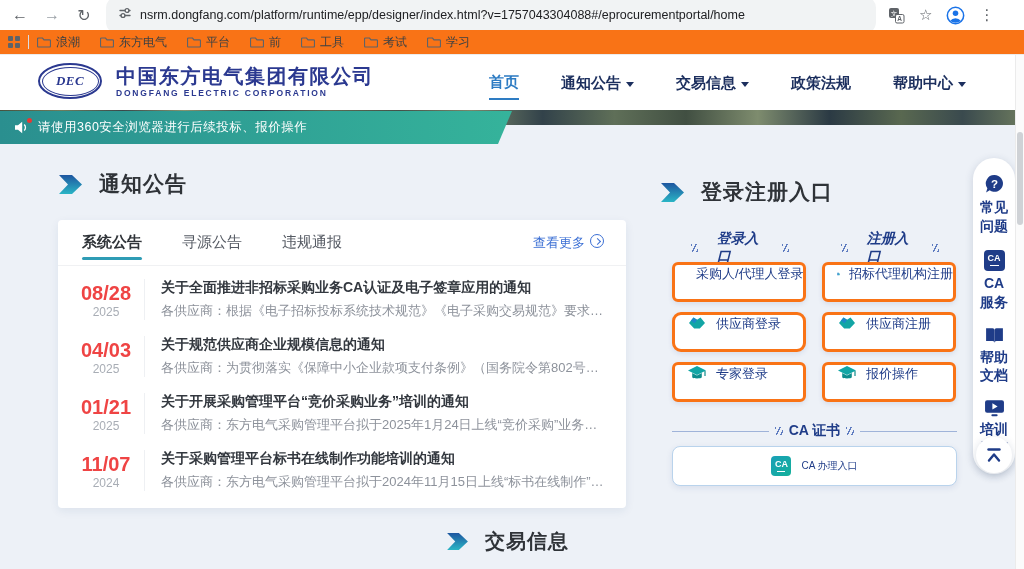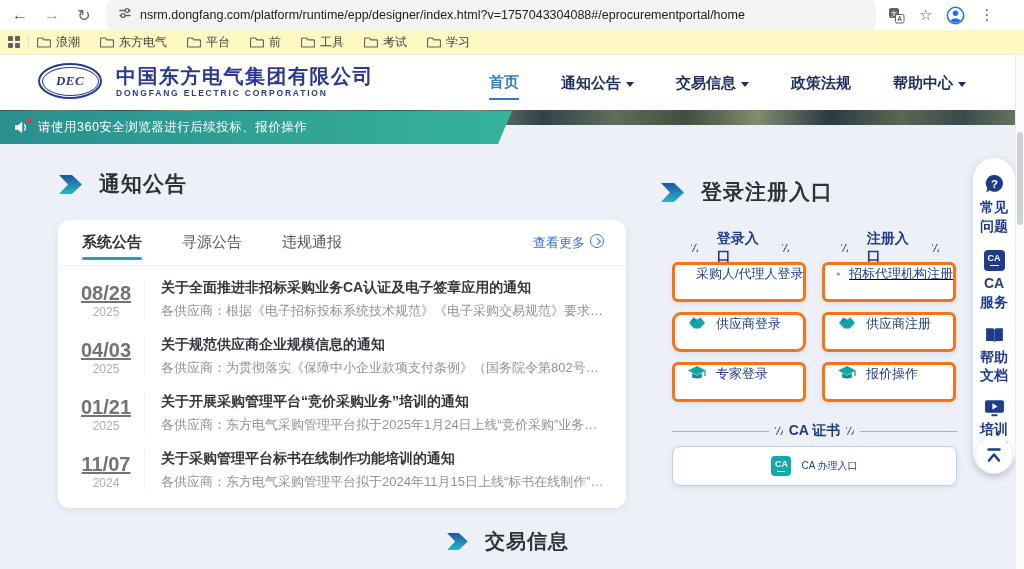--- a/index.html
+++ b/index.html
@@ -9,21 +9,21 @@
 
   
   .browser-bar { position:absolute; top:0; left:0; width:1024px; height:30px; background:#ffffff; display:flex; align-items:center; }
   .nav-btn { width:24px; height:24px; display:flex; align-items:center; justify-content:center; color:#5f6368; font-size:16px; margin-left:8px; cursor:pointer; }
   .nav-btn.fwd { color:#9aa0a6; }
   .url-pill { height:38px; background:#f1f3f4; border-radius:12px; margin-left:10px; width:770px; display:flex; align-items:center; padding:16px 12px; }
   .url-text { font-size:12.5px; color:#202124; margin-left:8px; white-space:nowrap; overflow:hidden; }
   .right-icons { display:flex; align-items:center; margin-left:12px; gap:14px; }
   .chrome-ic { color:#5f6368; font-size:15px; cursor:pointer; display:flex; align-items:center; }
 
-  .bookmarks-bar { position:absolute; top:30px; left:0; width:1024px; height:25px; background:#fef9c3; display:flex; align-items:center; border-bottom:1px solid #ececec; }
+  .bookmarks-bar { position:absolute; top:30px; left:0; width:1024px; height:25px; background:#f97316; display:flex; align-items:center; border-bottom:1px solid #ececec; }
   .apps-ic { margin-left:8px; display:inline-grid; grid-template-columns:5px 5px; grid-gap:2px; cursor:pointer; }
   .apps-ic i { width:5px; height:5px; background:#5f6368; border-radius:1px; }
   .bm-sep { width:1px; height:14px; background:#dadce0; margin:0 8px; }
   .bm-item { display:flex; align-items:center; gap:5px; font-size:12px; color:#3c4043; margin-right:20px; cursor:pointer; white-space:nowrap; }
 
   
   .site-header { position:absolute; top:55px; left:0; width:1024px; height:55px; background:#fff; }
   .logo-wrap { position:absolute; left:38px; top:8px; display:flex; align-items:center; }
   .logo-oval { position:relative; width:64px; height:36px; border:2.5px solid #2b3990; border-radius:50%; display:flex; align-items:center; justify-content:center; }
   .logo-oval::before { content:""; position:absolute; inset:1.5px; border:1px solid #2b3990; border-radius:50%; }
@@ -46,39 +46,39 @@
     display:flex; align-items:center; padding-left:14px; }
   .speaker-wrap { position:relative; display:flex; align-items:center; }
   .red-dot { position:absolute; top:-3px; right:-4px; width:5px; height:5px; border-radius:50%; background:#e53935; }
   .banner-text { color:#fff; font-size:12.5px; margin-left:10px; letter-spacing:0.5px; }
 
   
   .sec-title { position:absolute; display:flex; align-items:center; gap:16px; }
   .sec-title .t { font-size:21px; font-weight:bold; color:#2f3338; letter-spacing:1px; }
 
   
-  .card { position:absolute; left:58px; top:110px; width:568px; height:288px; background:#fff; border-radius:12px; box-shadow:0 3px 10px rgba(30,60,120,0.08); }
+  .card { position:absolute; left:58px; top:110px; width:568px; height:288px; background:#fff; border-radius:4px; box-shadow:0 3px 10px rgba(30,60,120,0.08); }
   .tabbar { height:46px; display:flex; align-items:center; padding:0 22px; border-bottom:1px solid #f0f1f3; }
   .tab { font-size:15px; color:#555a63; margin-right:36px; cursor:pointer; position:relative; padding:12px 2px; }
   .tab.active { color:#2f3338; font-weight:bold; }
   .tab.active::after { content:""; position:absolute; left:2px; right:2px; bottom:4px; height:3px; border-radius:2px; background:#2f9cb5; }
   .view-more { margin-left:auto; font-size:13px; color:#3b6fd4; cursor:pointer; display:flex; align-items:flex-start; gap:5px; }
   .vm-circle { width:14px; height:14px; border:1px solid #3b6fd4; border-radius:50%; position:relative; }
   .vm-circle::after { content:""; position:absolute; left:4px; top:4px; width:4px; height:4px; border-top:1.5px solid #3b6fd4; border-right:1.5px solid #3b6fd4; transform:rotate(45deg); }
   .n-list { padding:5px 0; }
   .n-row { display:flex; align-items:center; height:57px; padding:0 20px 0 10px; cursor:pointer; }
   .n-date { width:76px; text-align:center; flex-shrink:0; }
-  .n-md { font-size:20px; font-weight:bold; color:#737373; line-height:1.2;text-decoration:underline; }
+  .n-md { font-size:20px; font-weight:bold; color:#ef4444; line-height:1.2; }
   .n-yr { font-size:12px; color:#a8adb5; }
   .n-body { border-left:1px solid #eef0f3; padding-left:16px; min-width:0; }
   .n-title { font-size:14px; font-weight:bold; color:#33383f; white-space:nowrap; overflow:hidden; text-overflow:ellipsis; margin-bottom:5px; }
   .n-desc { font-size:13px; color:#8d929b; white-space:nowrap; overflow:hidden; text-overflow:ellipsis; }
 
   
-  .grp-head { position:absolute; width:136px; display:flex; align-items:center; gap:19px; color:#1f3c88; font-size:14px; font-weight:bold; }
+  .grp-head { position:absolute; width:136px; display:flex; align-items:center; gap:19px; color:#1f3c88; font-size:14px; font-weight:bold;font-style:italic; }
   .grp-line { flex:1; height:1px; background:#9fb3d9; }
   .sl { width:8px; height:8px; background:repeating-linear-gradient(115deg,#5f7cc0 0 1.4px,transparent 1.4px 4px); }
   .lbtn { position:absolute; width:134px; height:40px; background:#fff; border:3px solid #f97316; border-radius:6px; box-shadow:0 2px 5px rgba(31,60,136,0.10); display:flex; padding-left:12px; gap:9px; cursor:pointer; }
   .lbtn .lab { font-size:13px; color:#1f3c88; white-space:nowrap; }
   .ca-divider { position:absolute; left:672px; top:312px; width:285px; display:flex; align-items:center; gap:6px; color:#1f3c88; font-size:14px; font-weight:bold; }
   .ca-line { flex:1; height:1px; background:#9fb3d9; }
   .ca-btn { position:absolute; left:672px; top:336px; width:285px; height:40px; background:#fff; border:1px solid #b9d3ec; border-radius:8px; box-shadow:0 2px 6px rgba(31,60,136,0.10); display:flex; align-items:center; justify-content:center; gap:10px; cursor:pointer; }
   .ca-btn .lab { font-size:10px; color:#1f3c88; }
   .ca-badge { width:20px; height:20px; border-radius:4px; background:linear-gradient(135deg,#19a0b8,#14b09a); color:#fff; font-size:9px; font-weight:bold; display:flex; flex-direction:column; align-items:center; justify-content:center; line-height:1; }
   .ca-badge i { display:block; width:8px; height:1.5px; background:#fff; margin-top:1.5px; }
@@ -333,21 +333,21 @@
           <rect x="3.4" y="3.6" width="2.4" height="2.4" fill="#fff"></rect>
           <rect x="7.4" y="3.6" width="2.4" height="2.4" fill="#fff"></rect>
           <rect x="3.4" y="7.4" width="2.4" height="2.4" fill="#fff"></rect>
           <rect x="7.4" y="7.4" width="2.4" height="2.4" fill="#fff"></rect>
           <rect x="3.4" y="11.2" width="2.4" height="2.4" fill="#fff"></rect>
           <rect x="7.4" y="11.2" width="2.4" height="2.4" fill="#fff"></rect>
           <rect x="14" y="6" width="4" height="11" rx="1" fill="#12a5a5"></rect>
         </svg>
       <span class="lab">采购人/代理人登录</span>
     </div>
-    <div class="lbtn" style="left:822px; top:152px;text-decoration:underline;">
+    <div class="lbtn" style="left:822px; top:152px;">
       <svg width="19" height="18" viewBox="0 0 19 18">
           <rect x="1" y="1" width="12" height="16" rx="1.5" fill="#1e88c9"></rect>
           <rect x="3.4" y="3.6" width="2.4" height="2.4" fill="#fff"></rect>
           <rect x="7.4" y="3.6" width="2.4" height="2.4" fill="#fff"></rect>
           <rect x="3.4" y="7.4" width="2.4" height="2.4" fill="#fff"></rect>
           <rect x="7.4" y="7.4" width="2.4" height="2.4" fill="#fff"></rect>
           <rect x="3.4" y="11.2" width="2.4" height="2.4" fill="#fff"></rect>
           <rect x="7.4" y="11.2" width="2.4" height="2.4" fill="#fff"></rect>
           <rect x="14" y="6" width="4" height="11" rx="1" fill="#12a5a5"></rect>
         </svg>

